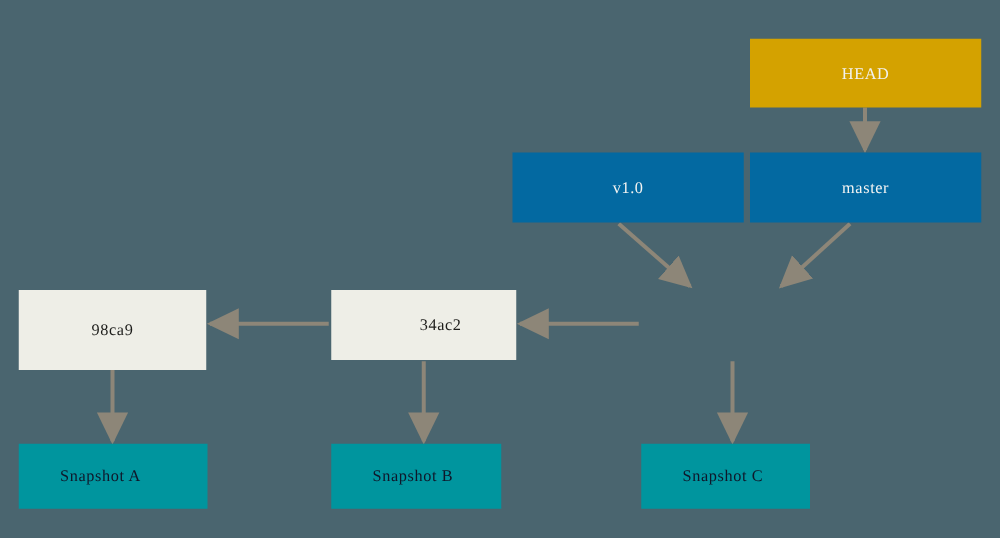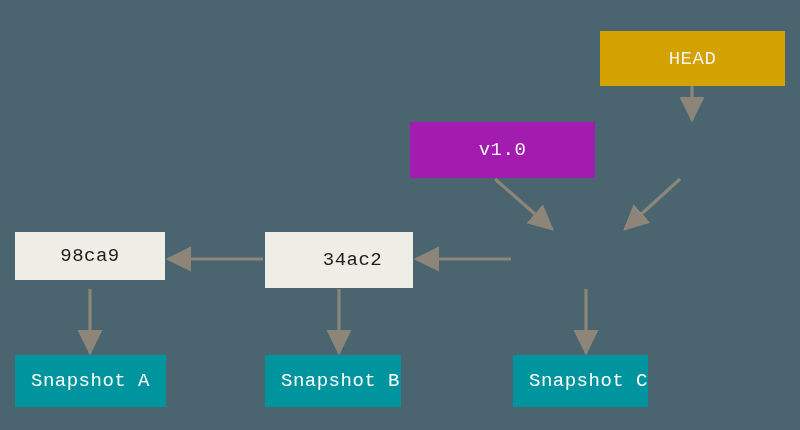--- a/index.html
+++ b/index.html
@@ -25,43 +25,43 @@
     width: 800px;
     height: 430px;
     pointer-events: none;
   }
   .node {
     position: absolute;
     display: flex;
     align-items: center;
     justify-content: center;
     box-sizing: border-box;
-    font-family: Liberation Mono, monospace;
-    font-size: 19px;
+    font-family: Liberation Serif, serif;
+    font-size: 13px;
     letter-spacing: 0.5px;
     white-space: nowrap;
     z-index: 2;
   }
   .node.head {
     background: #d4a200;
     color: #f2f2f0;
   }
   .node.ref {
-    background: #a21caf;
+    background: #0369a1;
     color: #f4f4f2;
   }
   .node.commit {
     background: #eeeee7;
     color: #1d1d1b;
   }
   .node.snapshot {
     background: #00959e;
-    color: #ffffff;
+    color: #0f172a;
     justify-content: flex-start;
-    padding-left: 16px;
+    padding-left: 33px;
   }
 </style>
 </head>
 <body>
 
 <div id="canvas">
 
   <svg class="wires" viewBox="0 0 800 430" xmlns="http://www.w3.org/2000/svg">
     <defs>
       <marker id="ah" markerWidth="9" markerHeight="9" refX="7.2" refY="4.5" orient="auto" markerUnits="strokeWidth">
@@ -82,22 +82,25 @@
   </svg>
 
   <div class="node head" style="left:600px; top:31px; width:185px; height:55px;">
     <span>HEAD</span>
   </div>
 
   <div class="node ref" style="left:410px; top:122px; width:185px; height:56px;">
     <span>v1.0</span>
   </div>
 
+  <div class="node ref" style="left:600px; top:122px; width:185px; height:56px;">
+    <span>master</span>
+  </div>
 
-  <div class="node commit" style="left:15px; top:232px; width:150px; height:48px;">
+  <div class="node commit" style="left:15px; top:232px; width:150px; height:64px;">
     <span>98ca9</span>
   </div>
 
   <div class="node commit" style="left:265px; top:232px; width:148px; height:56px;padding-left:27px;">
     <span>34ac2</span>
   </div>
 
 
   <div class="node snapshot" style="left:15px; top:355px; width:151px; height:52px;">
     <span>Snapshot A</span>

